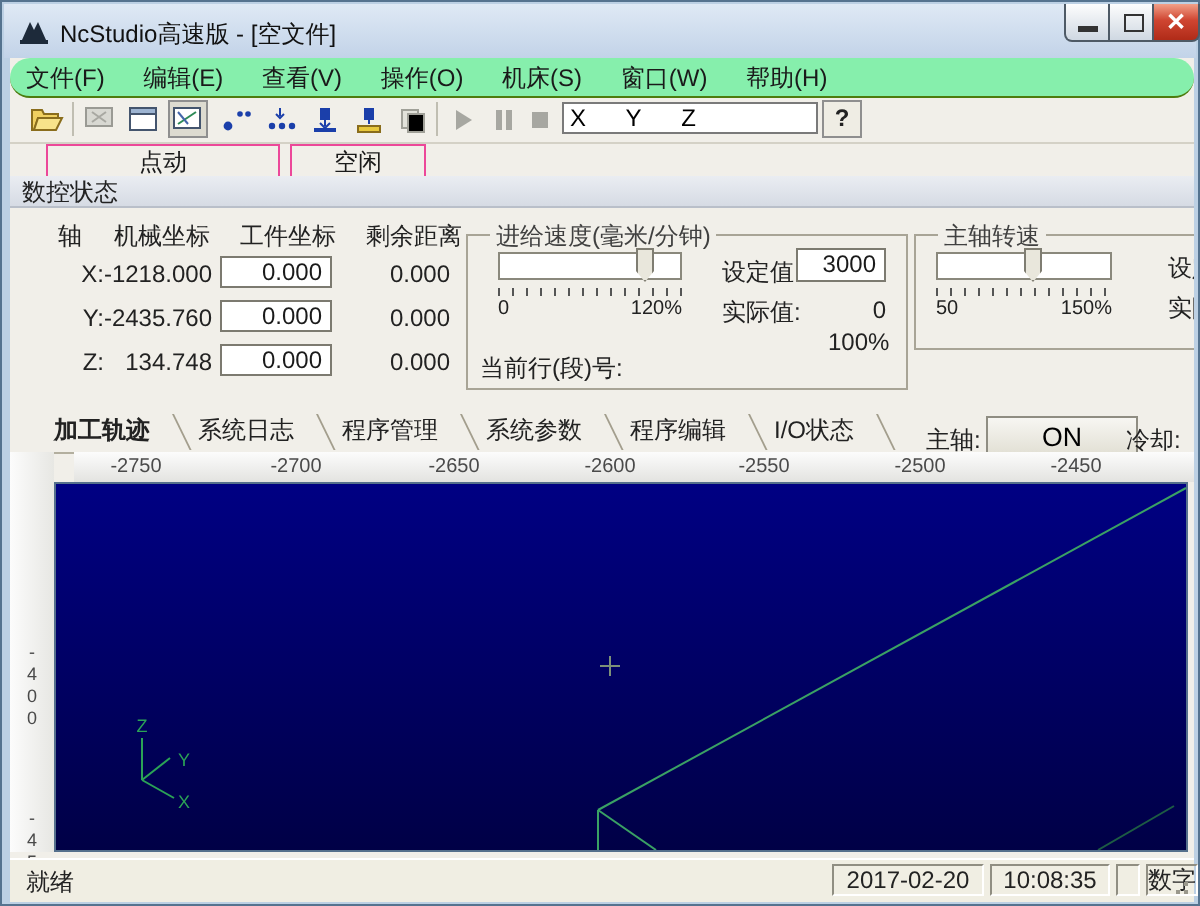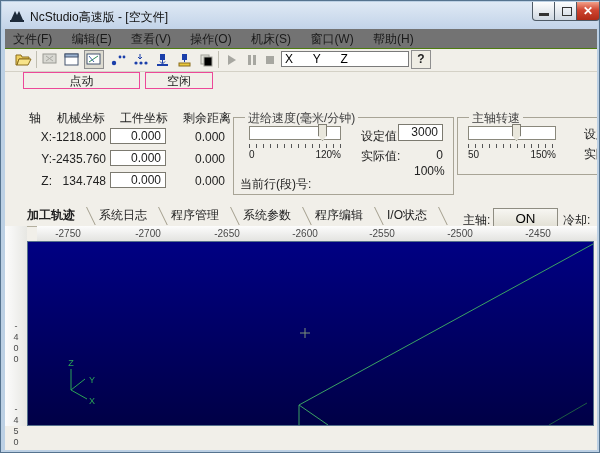--- a/index.html
+++ b/index.html
@@ -15,22 +15,22 @@
           box-sizing:border-box;text-align:center;}
   .btn-min{left:530px;width:23px;background:linear-gradient(180deg,#fdfdfd,#cfd8e2);border-bottom-left-radius:4px;}
   .btn-max{left:552px;width:23px;background:linear-gradient(180deg,#fdfdfd,#cfd8e2);}
   .btn-close{left:574px;width:24px;background:linear-gradient(180deg,#f2a088,#cf4531 45%,#b02b18);
              border-bottom-right-radius:4px;}
   .glyph-min{position:absolute;left:6px;top:11px;width:10px;height:3px;background:#333;}
   .glyph-max{position:absolute;left:7px;top:5px;width:8px;height:7px;border:1px solid #333;}
   .glyph-x{color:#fff;font-weight:bold;font-size:12px;line-height:18px;}
   
   .client{position:absolute;left:4px;top:28px;width:592px;height:421px;background:#f1efe9;overflow:hidden;}
-  .menubar{position:absolute;left:0;top:0;width:100%;height:19px;background:#737373;
-           border-bottom:1px solid #4d7c0f;}
+  .menubar{position:absolute;left:0;top:0;width:100%;height:19px;background:#86efac;
+           border-bottom:1px solid #4d7c0f;border-radius:10px;}
   .menu-item{display:inline-block;padding:2px 8px 0 8px;}
   .toolbar{position:absolute;left:0;top:20px;width:100%;height:22px;background:#f1efe9;
            border-bottom:1px solid #d4d1c6;}
   .tbtn{position:absolute;top:1px;width:20px;height:19px;display:flex;align-items:center;justify-content:center;}
   .tbtn.pressed{border:1px solid #8f8f8f;background:#dddbd0;box-sizing:border-box;}
   .tsep{position:absolute;top:2px;width:1px;height:17px;background:#c0beb2;}
   .axis-input{position:absolute;left:276px;top:2px;width:120px;height:14px;border:1px solid #7a7a7a;
               background:#fff;font-family:"Liberation Sans",sans-serif;font-size:12px;padding:0 3px;}
   .help-btn{position:absolute;left:406px;top:1px;width:18px;height:17px;border:1px solid #8f8f8f;
             background:#efede4;text-align:center;font-weight:bold;line-height:16px;font-size:12px;color:#222;}
@@ -47,21 +47,21 @@
   .workbox{position:absolute;width:56px;height:16px;border:1px solid #7c7a70;background:#fff;
            text-align:right;padding:0 4px 0 0;line-height:15px;box-sizing:border-box;}
   .groupbox{position:absolute;border:1px solid #a8a496;}
   .grouptitle{position:absolute;top:-8px;left:11px;background:#f1efe9;padding:0 3px;color:#404040;}
   .slider-track{position:absolute;height:14px;border:1px solid #8a887c;background:#fff;box-sizing:border-box;}
   .slider-thumb{position:absolute;width:9px;height:17px;background:#e9e7dc;border:1px solid #7f7d72;
                 box-sizing:border-box;clip-path:polygon(0 0,100% 0,100% 68%,50% 100%,0 68%);}
   .ticks{position:absolute;height:4px;background:repeating-linear-gradient(90deg,#555 0 1px,transparent 1px 7px);}
   .valbox{position:absolute;border:1px solid #7c7a70;background:#fff;text-align:right;
           padding:0 4px 0 0;line-height:15px;box-sizing:border-box;}
-  .on-btn{position:absolute;left:488px;top:104px;width:65px;height:19px;border:1px solid #8f8d82;
+  .on-btn{position:absolute;left:488px;top:104px;width:76px;height:19px;border:1px solid #8f8d82;
           background:linear-gradient(180deg,#f7f6f2,#e3e1d6);text-align:center;line-height:18px;}
   
   .tabstrip{position:absolute;left:0;top:178px;width:100%;height:19px;border-bottom:1px solid #b3af9f;}
   .tab{position:relative;float:left;height:18px;line-height:17px;padding:0 16px 0 8px;color:#222;}
   .tab::after{content:'';position:absolute;top:0;right:4px;width:1px;height:100%;
               background:#a39e8d;transform:skewX(26deg);transform-origin:top;}
   .tab.active{font-weight:bold;}
   
   .hruler{position:absolute;left:32px;top:197px;width:567px;height:15px;
           background:linear-gradient(180deg,#fcfcfc,#e3e3e0);font-size:10px;color:#4a4a4a;}
@@ -201,20 +201,21 @@
         </span>
         <input class="axis-input" readonly="" value="X      Y      Z" style="">
         <span class="help-btn">?</span>
       </div>
 
       <div class="modebar">
         <div class="modebox" style="left:18px;width:117px">点动</div>
         <div class="modebox" style="left:140px;width:68px">空闲</div>
       </div>
 
+      <div class="panelheader">数控状态</div>
       <div class="panelbody">
 
         <span class="pb-label" style="left:24px;top:6px">轴</span>
         <span class="pb-label" style="left:52px;top:6px">机械坐标</span>
         <span class="pb-label" style="left:115px;top:6px">工件坐标</span>
         <span class="pb-label" style="left:178px;top:6px">剩余距离</span>
 
         <span class="pb-label num-right" style="left:28px;top:26px;width:19px">X:</span>
         <span class="pb-label num-right" style="left:40px;top:26px;width:61px">-1218.000</span>
         <span class="workbox" style="left:105px;top:24px">0.000</span>
@@ -300,14 +301,26 @@
             <line x1="43" y1="148" x2="57" y2="137"></line>
             <line x1="43" y1="148" x2="59" y2="157"></line>
           </g>
           <text x="43" y="124" font-size="9" fill="#2ba356" text-anchor="middle">Z</text>
           <text x="61" y="141" font-size="9" fill="#2ba356">Y</text>
           <text x="61" y="162" font-size="9" fill="#2ba356">X</text>
         </svg>
       </div>
     </div>
 
+    <div class="statusbar">
+      <span class="sb-ready">就绪</span>
+      <span class="sb-pane" style="left:411px;width:76px">2017-02-20</span>
+      <span class="sb-pane" style="left:490px;width:60px">10:08:35</span>
+      <span class="sb-pane" style="left:553px;width:12px"></span>
+      <span class="sb-pane" style="left:568px;width:26px">数字</span>
+      <svg class="grip" viewBox="0 0 12 12">
+        <rect x="8" y="8" width="2" height="2" fill="#9a988c"></rect>
+        <rect x="4" y="8" width="2" height="2" fill="#9a988c"></rect>
+        <rect x="8" y="4" width="2" height="2" fill="#9a988c"></rect>
+      </svg>
+    </div>
   </div>
 </div>
 
 </body></html>

